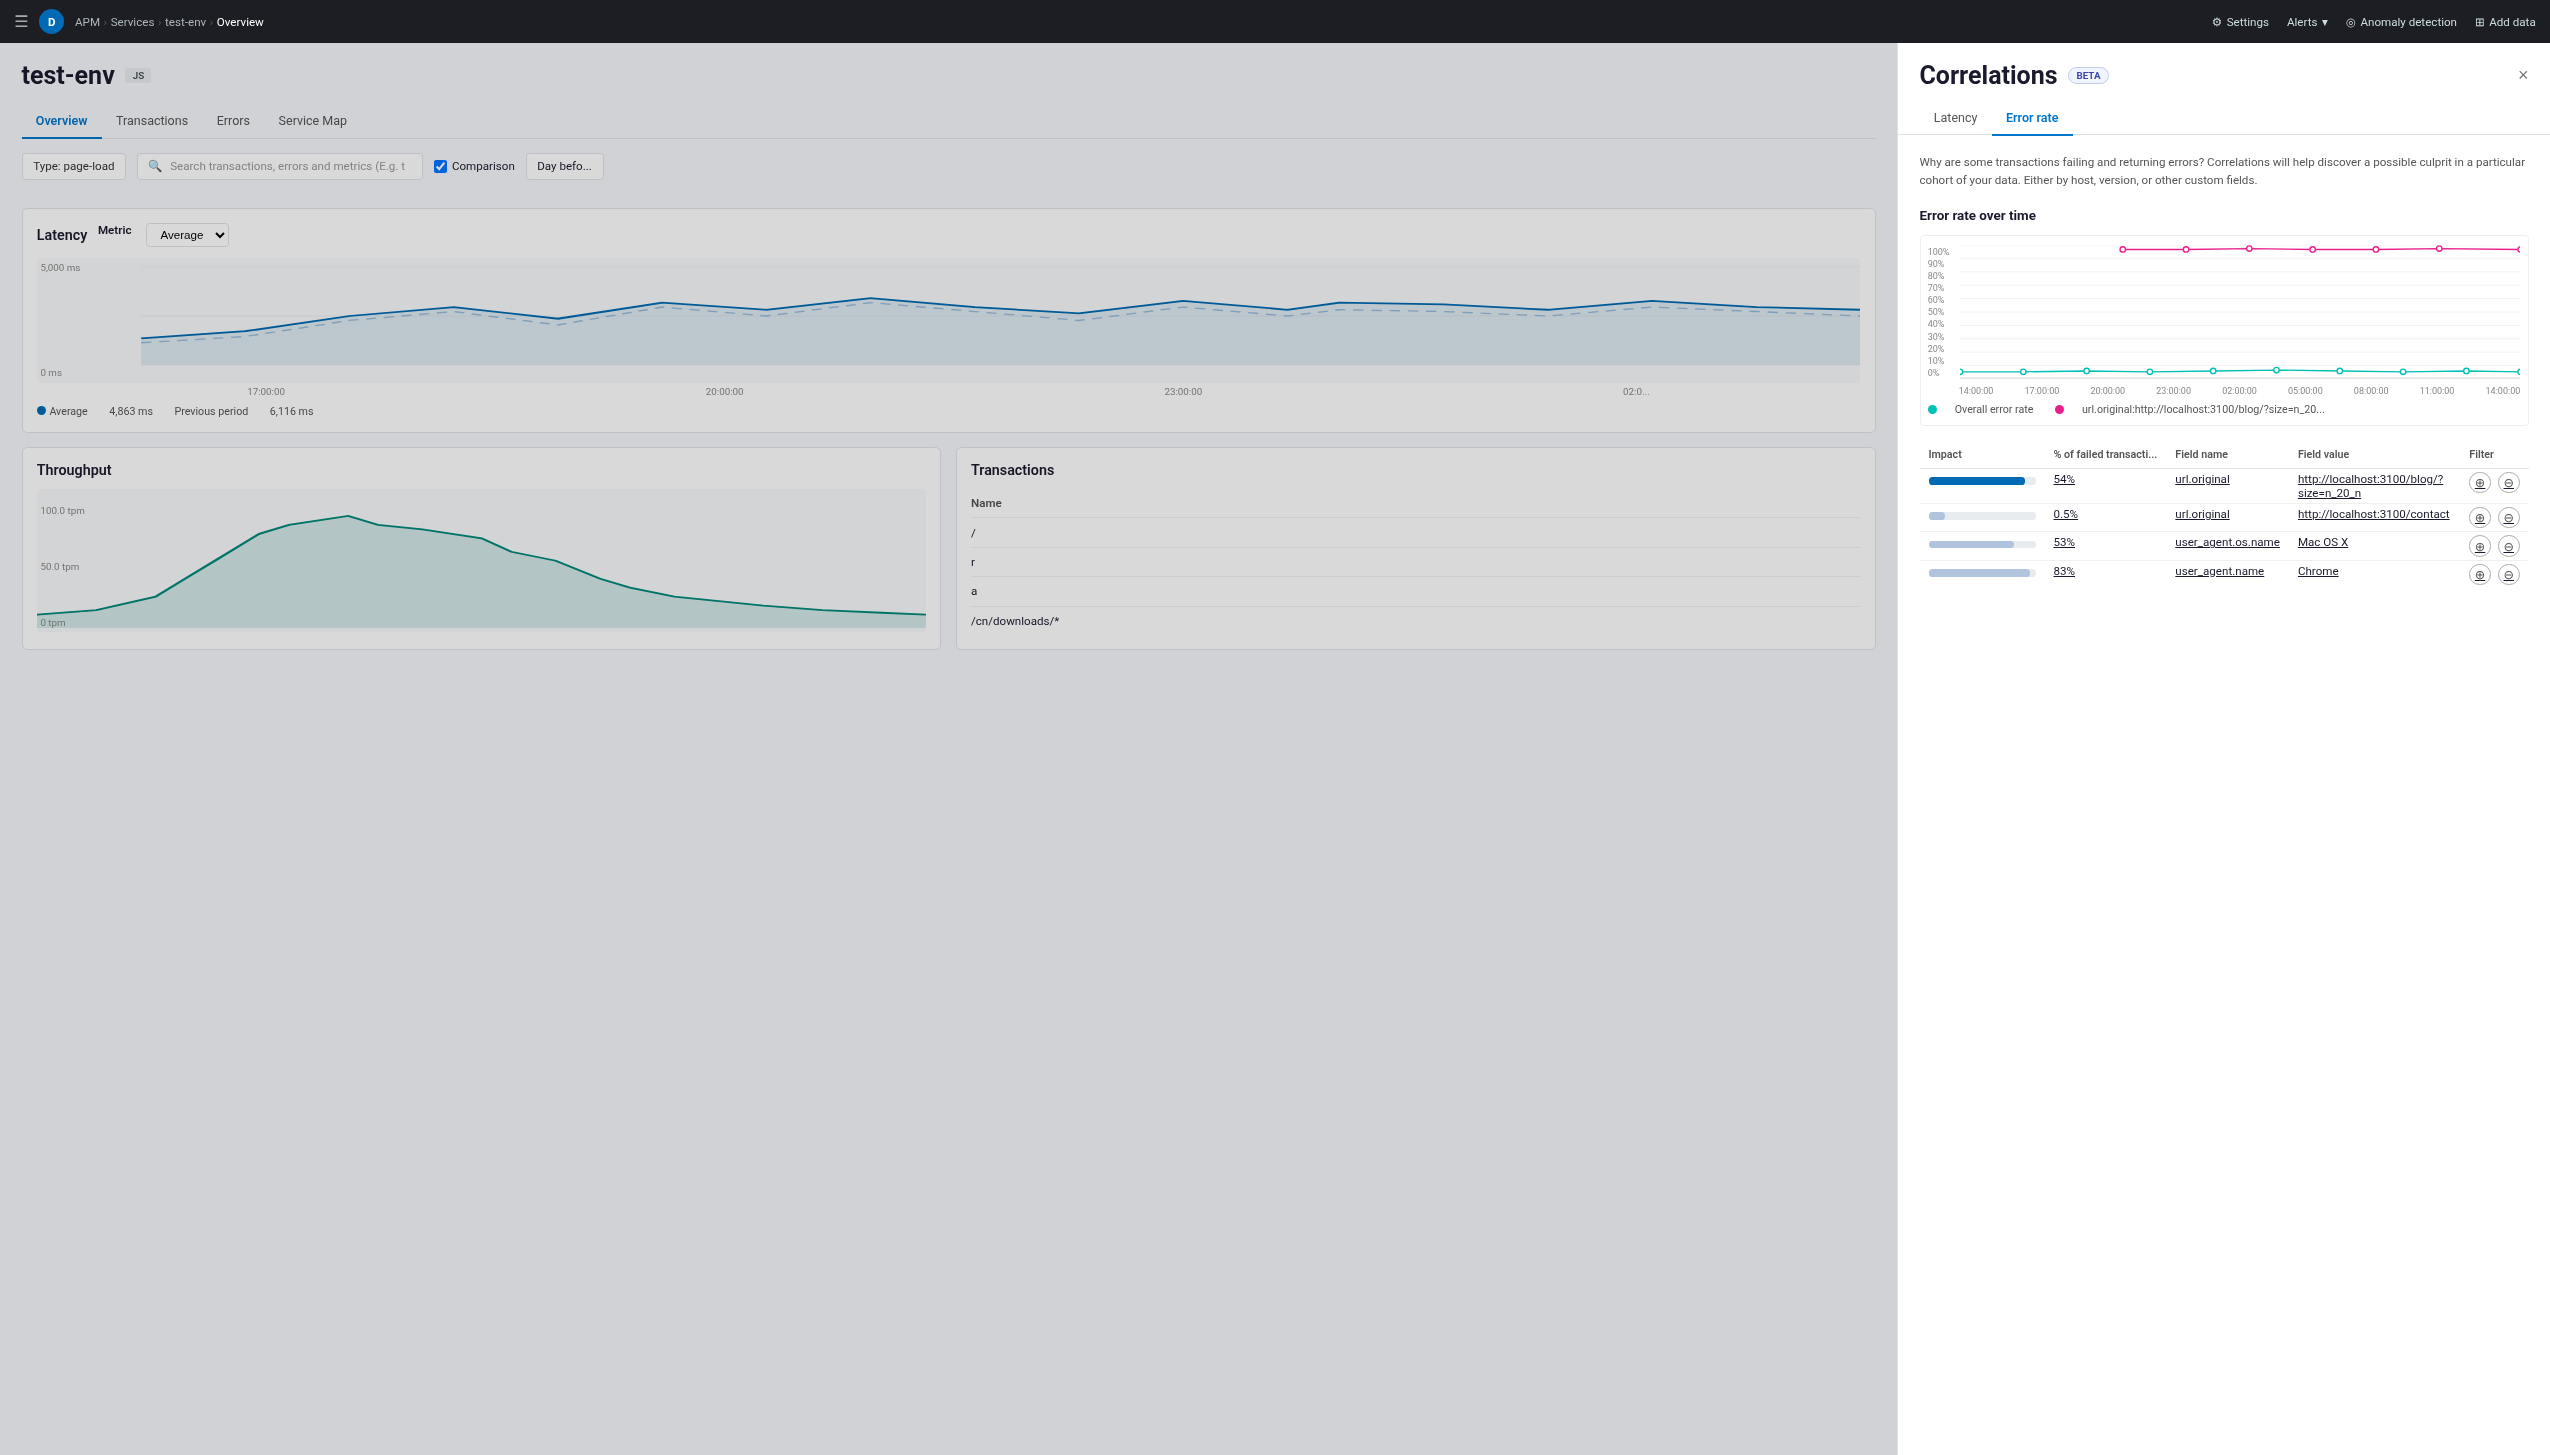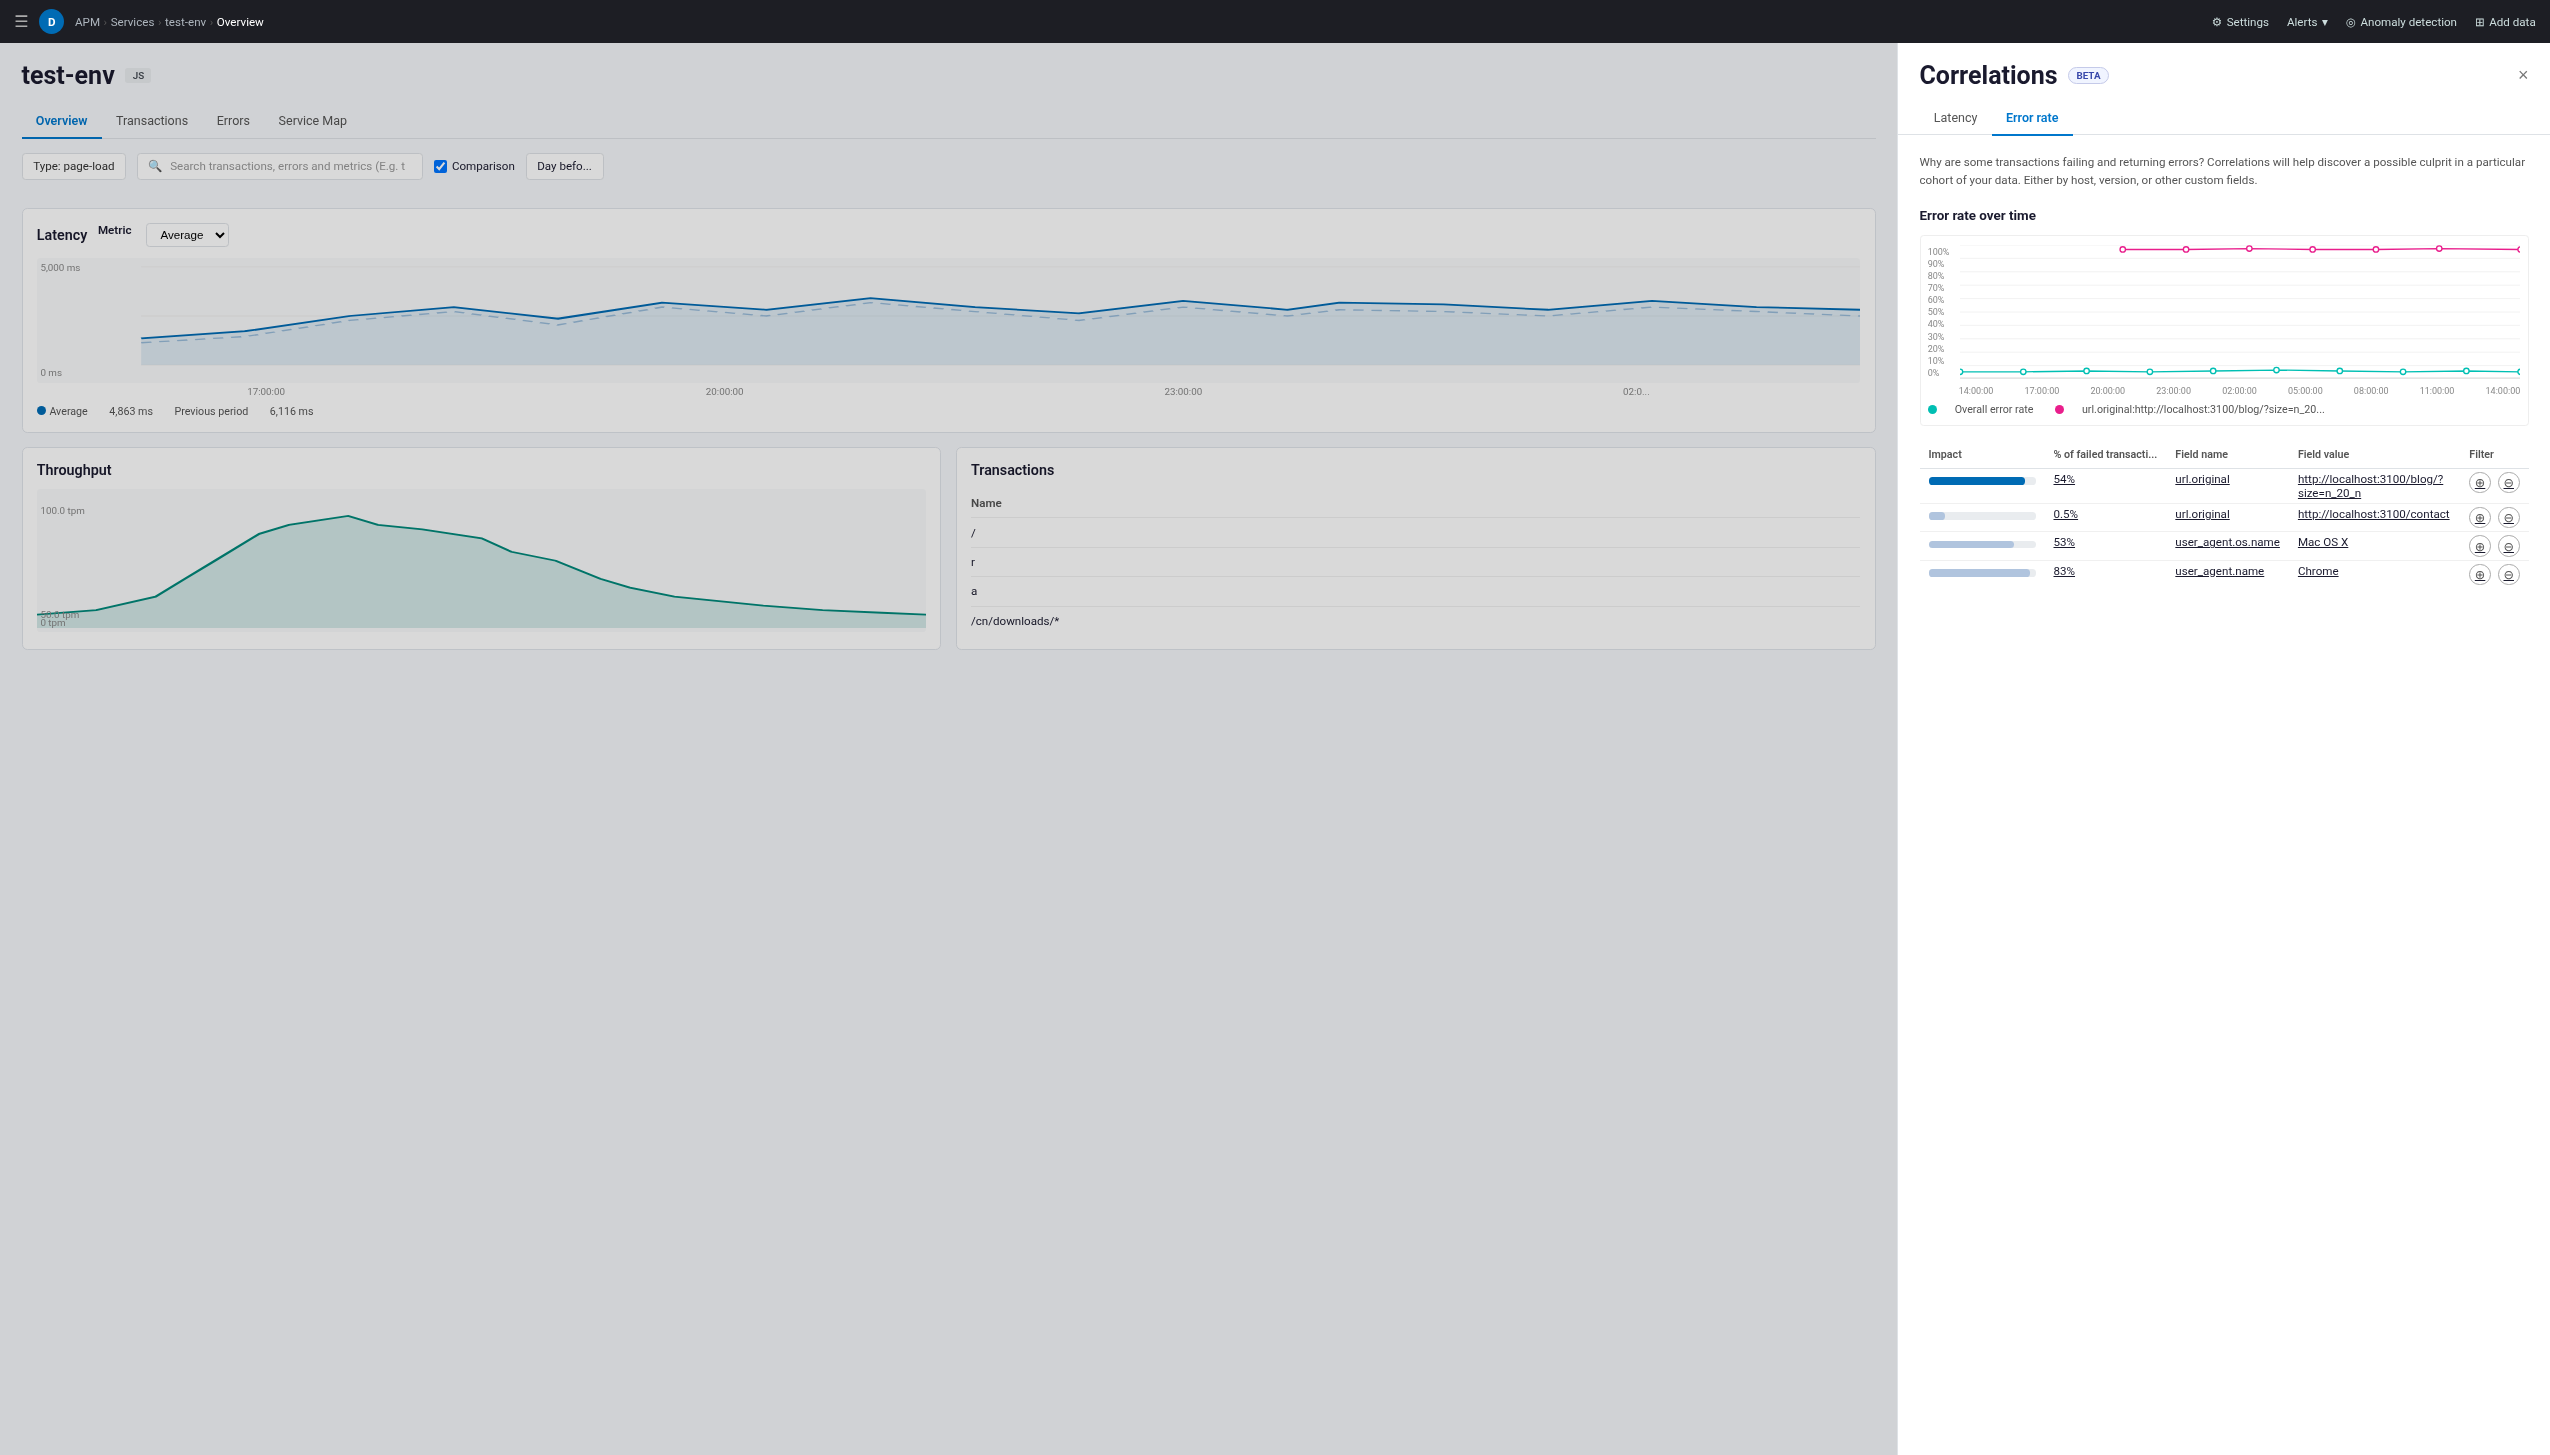--- a/index.html
+++ b/index.html
@@ -255,21 +255,21 @@
         <span>Previous period</span>
         <span>6,116 ms</span>
       </div>
     </div>
 
     <div class="two-col">
       <div class="section-card">
         <div class="section-title">Throughput</div>
         <div class="chart-area" style="height:143px;">
           <span class="chart-y-label" style="top:16px;">100.0 tpm</span>
-          <span class="chart-y-label" style="top:50%;margin-top:48px;">50.0 tpm</span>
+          <span class="chart-y-label" style="top:50%;">50.0 tpm</span>
           <span class="chart-y-label" style="bottom:4.5px;">0 tpm</span>
           <svg width="100%" height="139" viewBox="0 0 600 155" preserveAspectRatio="none">
             <polyline points="0,140 40,135 80,120 100,100 120,80 150,50 170,40 190,35 210,30 230,40 260,45 280,50 300,55 320,70 350,80 380,100 400,110 430,120 460,125 490,130 530,135 570,138 600,140" fill="none" stroke="#00897b" stroke-width="2"></polyline>
             <path d="M0,140 40,135 80,120 100,100 120,80 150,50 170,40 190,35 210,30 230,40 260,45 280,50 300,55 320,70 350,80 380,100 400,110 430,120 460,125 490,130 530,135 570,138 600,140 L600,155 L0,155 Z" fill="rgba(0,137,123,0.15)"></path>
           </svg>
         </div>
       </div>
       <div class="section-card">
         <div class="section-title">Transactions</div>
         <div class="table-row" style="font-weight:600; color:#555;">

